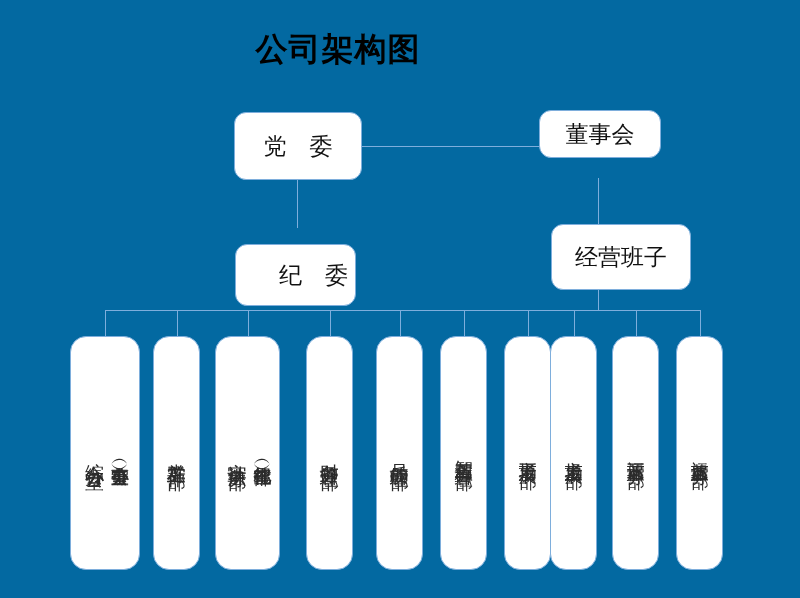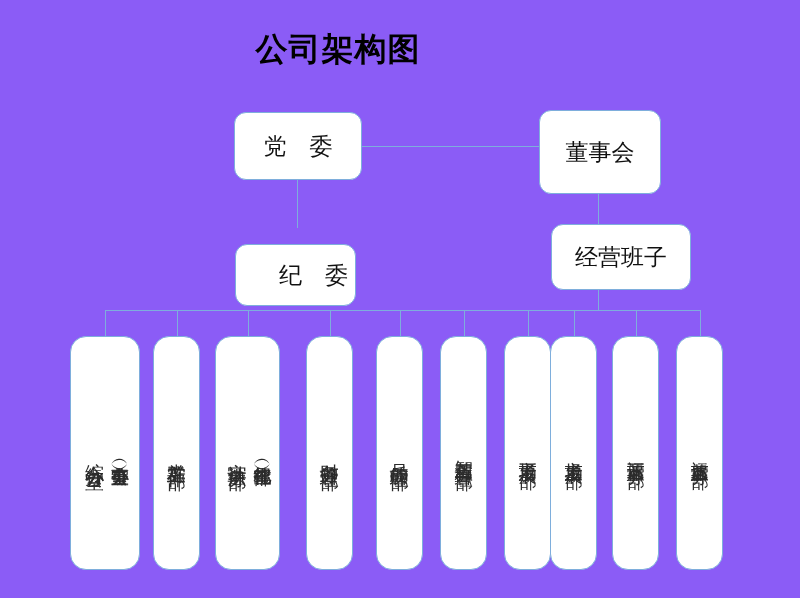--- a/index.html
+++ b/index.html
@@ -4,21 +4,21 @@
 <style>
   html, body {
     margin: 0;
     padding: 0;
     background: #ffffff;
   }
   #stage {
     position: relative;
     width: 800px;
     height: 598px;
-    background: #8b5cf6;
+    background: #0369a1;
     overflow: hidden;
     font-family: "DejaVu Sans", "Liberation Sans", sans-serif;
   }
 
   
   #chart-title {
     position: absolute;
     left: 0;
     top: 28px;
     width: 800px;
@@ -111,21 +111,21 @@
       <div class="line v" style="left: 528px; top: 310px; height: 26px;"></div>
       <div class="line v" style="left: 574px; top: 310px; height: 26px;"></div>
       <div class="line v" style="left: 636px; top: 310px; height: 26px;"></div>
       <div class="line v" style="left: 700px; top: 310px; height: 26px;"></div>
     </div>
 
   <div id="top-layer">
       <div class="node top" style="left: 234px; top: 112px; width: 128px; height: 68px;">
         <span class="label">党　委</span>
       </div>
-      <div class="node top" style="left: 539px; top: 110px; width: 122px; height: 84px;">
+      <div class="node top" style="left: 539px; top: 110px; width: 122px; height: 48px;">
         <span class="label">董事会</span>
       </div>
       <div class="node top" style="left: 235px; top: 244px; width: 121px; height: 62px; padding-left: 36px;">
         <span class="label">纪　委</span>
       </div>
       <div class="node top" style="left: 539px; top: 224px; width: 140px; height: 66px; margin-left: 12px;">
         <span class="label">经营班子</span>
       </div>
     </div>
 

